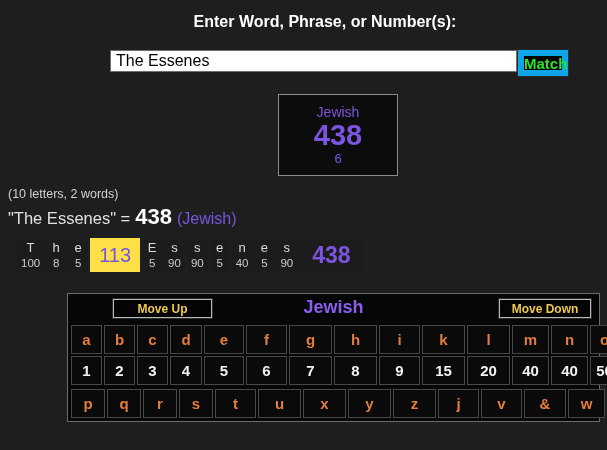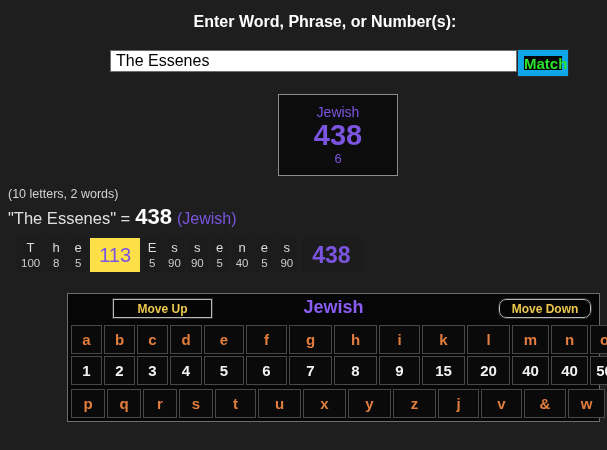--- a/index.html
+++ b/index.html
@@ -73,21 +73,21 @@
   }
   .panel-header{position:relative;height:29px;}
   .mv{
     position:absolute;top:5px;height:19px;
     background:#050505;color:var(--gold,#ecc84f);
     border:1px solid #b9b9b9;outline:1px solid #2e2e2e;
     font-family:"Liberation Sans", sans-serif;font-size:12px;font-weight:bold;
     line-height:1;cursor:pointer;padding:0;
   }
   .mv-up{left:21px;width:99px;margin-left:24px;}
-  .mv-down{right:8px;width:92px;border-radius:7px;}
+  .mv-down{right:8px;width:92px;}
   .panel-title{
     position:absolute;left:0;right:0;top:3px;text-align:center;
     color:var(--title-purple,#8a5cf0);font-size:18px;font-weight:bold;
   }
   table.ct{
     border-collapse:separate;border-spacing:2px;margin-left:1px;
     table-layout:fixed;
   }
   .tbl1{width:529px;}
   .tbl2{width:498px;}

